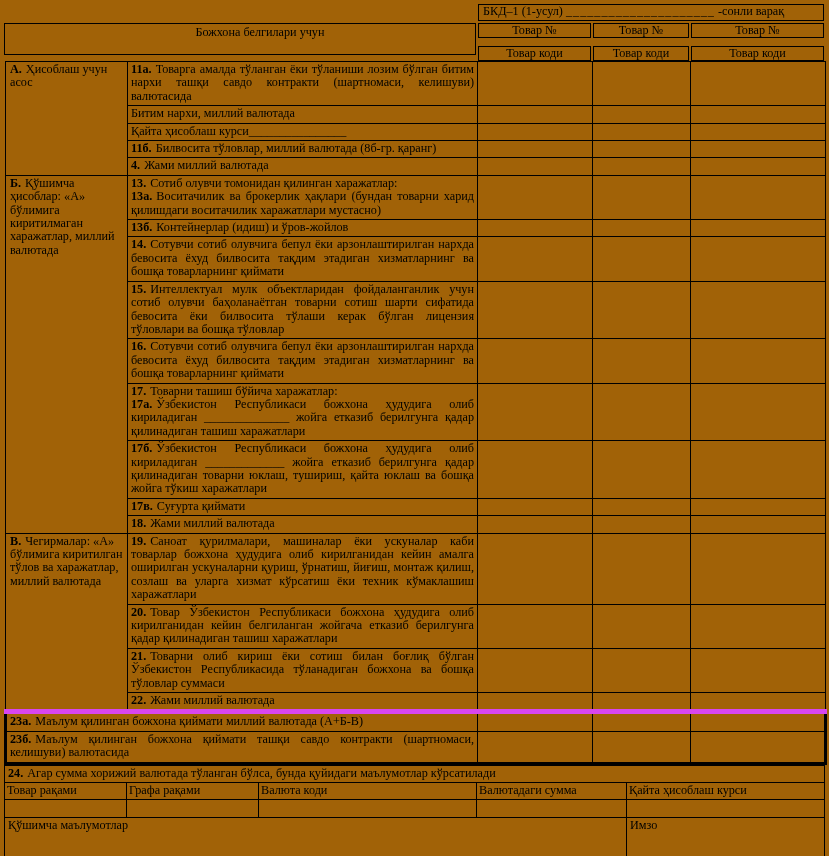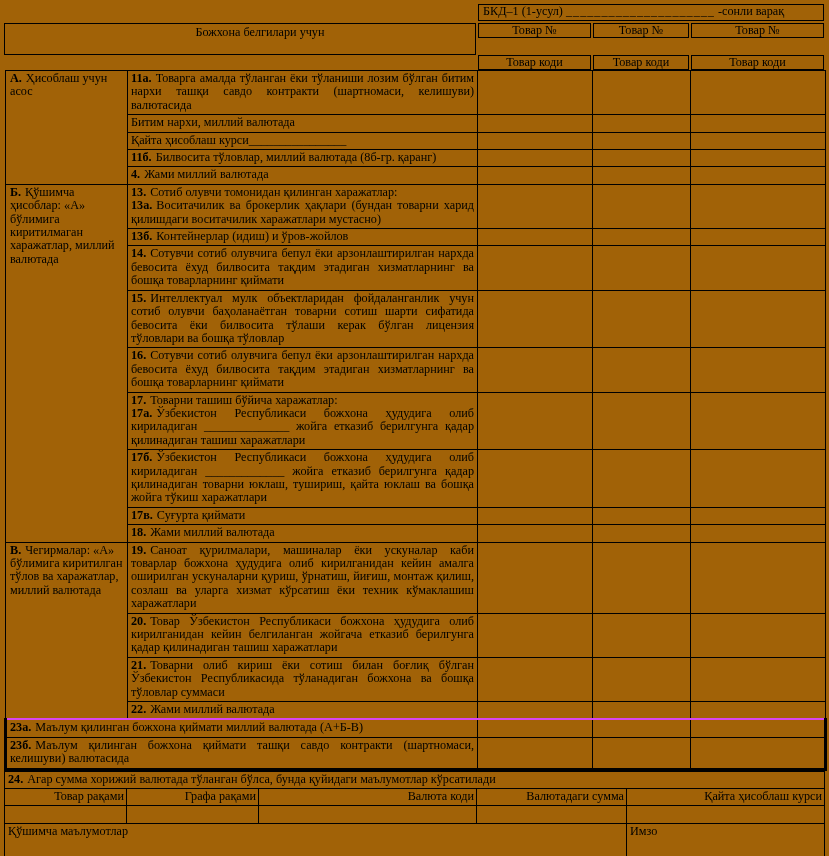--- a/index.html
+++ b/index.html
@@ -18,37 +18,37 @@
   .sheet-box .blank{letter-spacing:1px;}
 
   
   .headband{display:flex;margin-top:2px;align-items:stretch;}
   .marks-box{width:472px;box-sizing:border-box;border:1px solid #000;text-align:center;
     padding-top:2px;height:32px;padding-left:40px;}
   .goods-grid{display:flex;flex-wrap:wrap;width:348px;margin-left:0;}
   .gcol{display:flex;flex-direction:column;margin-left:2px;}
   .gcell{box-sizing:border-box;border:1px solid #000;height:15px;text-align:center;
     overflow:hidden;}
-  .gcell + .gcell{margin-top:17px;}
+  .gcell + .gcell{margin-top:8px;}
   .w1{width:113px}.w2{width:96px}.w3{width:133px}
 
   
   table{border-collapse:collapse;table-layout:fixed;width:820px;}
   td{border:1px solid #000;padding:1px 3px 2px 3px;vertical-align:top;height:17px;
      box-sizing:border-box;overflow:hidden;}
   td.label{padding:1px 2px 2px 4px;}
   td.desc{text-align:justify;}
   td.val{padding:0;}
   .num{font-weight:bold;margin-right:4px;}
   .num:empty{display:none;}
-  .bx-t{border-top:2px solid #d946ef;margin-top:21px;}
+  .bx-t{border-top:5px solid #d946ef;margin-top:21px;}
   .bx-b{border-bottom:3px solid #000;}
   .bx-l{border-left:3px solid #000;}
   .bx-r{border-right:3px solid #000;}
-  .bot td.hd{text-align:right;padding:1px 2px;}
+  .bot td.hd{text-align:left;padding:1px 2px;}
   .bot td.fill{height:18px;}
   .foot-cell{height:44px;vertical-align:top;}
 </style>
 </head>
 <body>
 
 <div class="page">
   <div class="inner">
 
     <div class="toprow">

